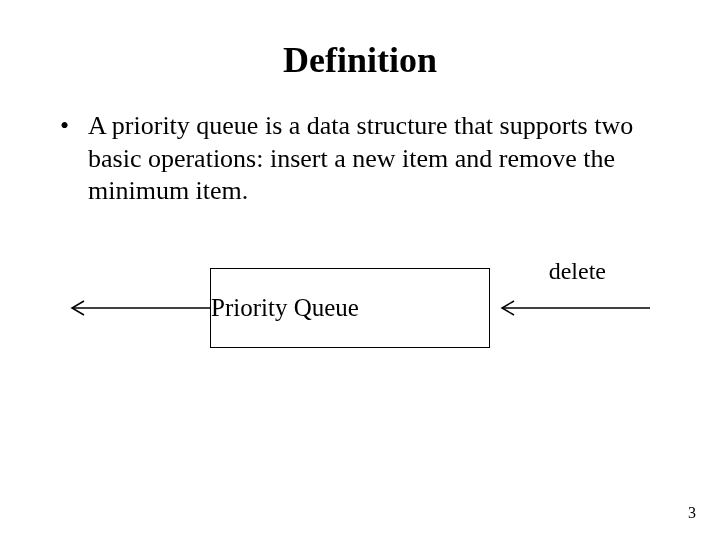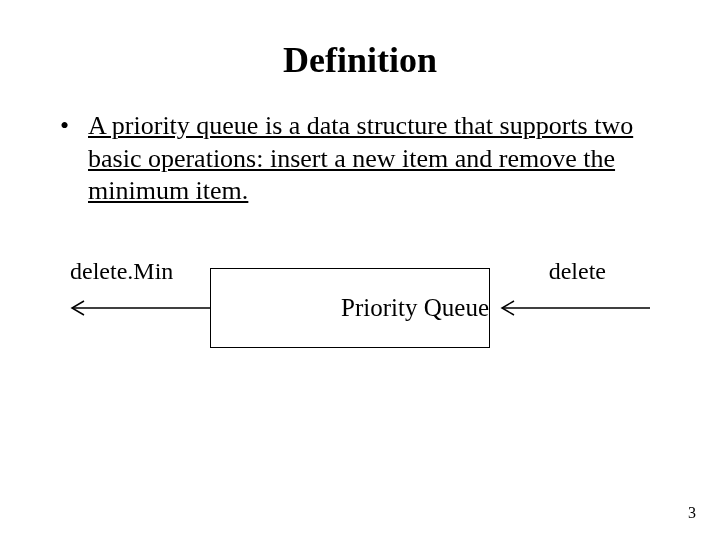--- a/index.html
+++ b/index.html
@@ -42,21 +42,20 @@
   }
   .bullet-dot {
     width: 28px;
     flex: 0 0 28px;
     text-align: left;
     font-size: 26px;
     line-height: 1.25;
   }
   .bullet-content {
     flex: 1;
-    text-decoration: underline;
   }
   .diagram {
     position: absolute;
     top: 248px;
     left: 60px;
     width: 600px;
     height: 120px;
   }
   .label-left {
     position: absolute;
@@ -73,21 +72,21 @@
   .pq-box {
     position: absolute;
     top: 20px;
     left: 150px;
     width: 280px;
     height: 80px;
     border: 1.5px solid #000;
     box-sizing: border-box;
     display: flex;
     align-items: center;
-    justify-content: flex-end;
+    justify-content: flex-start;
     font-size: 25px;
     background: #fff;
   }
   .arrow {
     position: absolute;
   }
   .page-number {
     position: absolute;
     bottom: 18px;
     right: 24px;
@@ -103,21 +102,20 @@
   <div class="title">Definition</div>
 
   <div class="body-text">
     <div class="bullet-row">
       <div class="bullet-dot">•</div>
       <div class="bullet-content">A priority queue is a data structure that supports two basic operations: insert a new item and remove the minimum item.</div>
     </div>
   </div>
 
   <div class="diagram">
-    <div class="label-left">delete.Min</div>
     <div class="label-right">delete</div>
 
     <svg class="arrow" style="top:50px; left:0px;" width="150" height="20" viewBox="0 0 150 20">
       <line x1="150" y1="10" x2="12" y2="10" stroke="#000" stroke-width="1.5"></line>
       <polyline points="24,3 12,10 24,17" fill="none" stroke="#000" stroke-width="1.5"></polyline>
     </svg>
 
     <svg class="arrow" style="top:50px; left:430px;" width="160" height="20" viewBox="0 0 160 20">
       <line x1="160" y1="10" x2="12" y2="10" stroke="#000" stroke-width="1.5"></line>
       <polyline points="24,3 12,10 24,17" fill="none" stroke="#000" stroke-width="1.5"></polyline>

